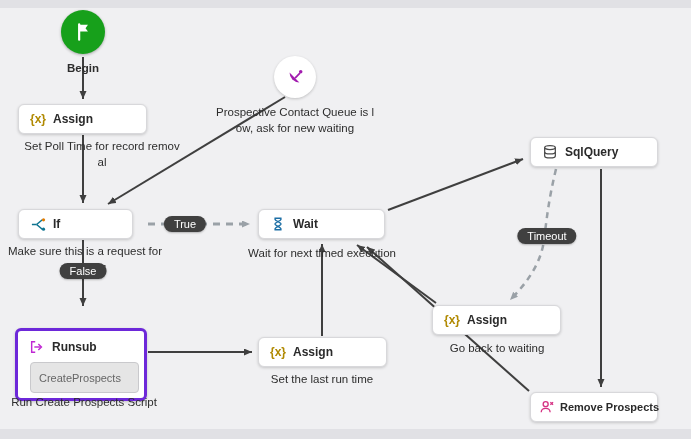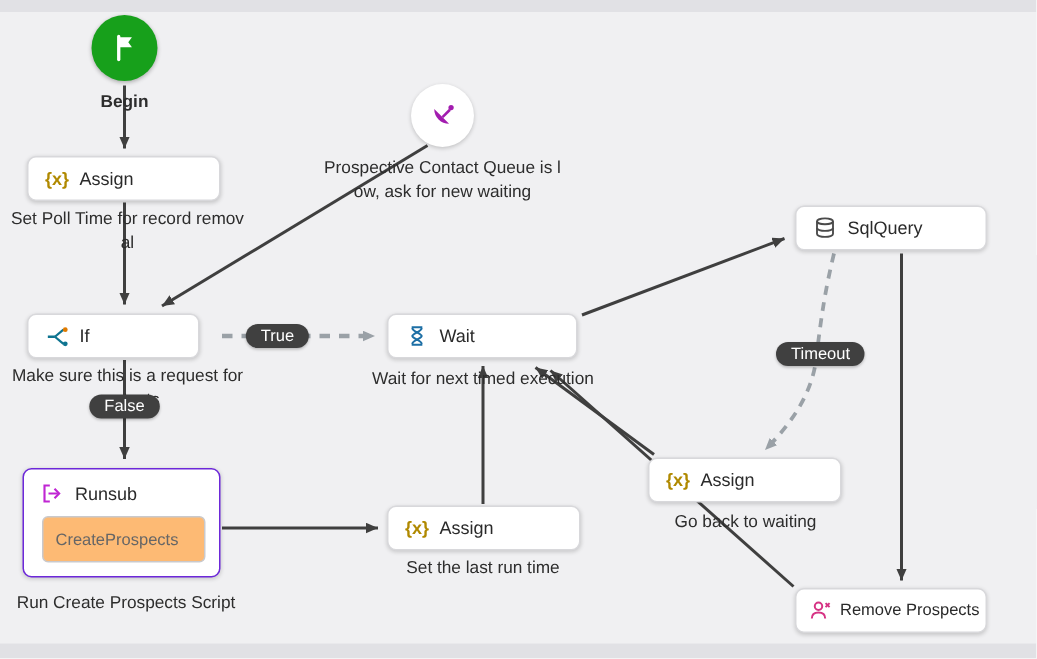--- a/index.html
+++ b/index.html
@@ -16,21 +16,21 @@
 
   svg.edges { position:absolute; left:0; top:0; z-index:1; }
 
   .node {
     position:absolute; z-index:2; height:30px;
     background:#fff; border:1px solid #d8d8db; border-radius:6px;
     box-shadow:0 1px 3px rgba(0,0,0,.18);
     display:flex; align-items:center; gap:6px; padding:0 10px;
   }
   .node.tight { padding:0 7px; gap:4px; }
-  .node-title { font-size:12px; font-weight:normal; color:#2a2a2a; white-space:nowrap; }
+  .node-title { font-size:12px; font-weight:bold; color:#2a2a2a; white-space:nowrap; }
   .node-title.sm { font-size:11px; }
   .icon { display:inline-flex; align-items:center; justify-content:center; width:18px; height:18px; flex:0 0 auto; }
   .assign-glyph { color:#b08900; font-weight:bold; font-size:12px; }
 
   .desc {
     position:absolute; z-index:2; font-size:11.5px; color:#2d2d2d;
     text-align:center; white-space:pre-line; line-height:1.35;
   }
 
   .pill {
@@ -41,28 +41,28 @@
   }
 
   .circle-node {
     position:absolute; z-index:2; border-radius:50%;
     display:flex; align-items:center; justify-content:center;
   }
   .begin-circle { left:61px; top:10px; width:44px; height:44px; background:#17a01b; box-shadow:0 1px 3px rgba(0,0,0,.3); }
   .event-circle { left:274px; top:56px; width:42px; height:42px; background:#fff; box-shadow:0 1px 3px rgba(0,0,0,.2); }
 
   .runsub-node {
-    position:absolute; z-index:2; left:15px; top:312px; width:132px; height:73px;
-    background:#fff; border:1px solid #6d28d9; border-radius:6px;
+    position:absolute; z-index:2; left:15px; top:328px; width:132px; height:73px;
+    background:#fff; border:3px solid #6d28d9; border-radius:6px;
     box-shadow:0 1px 3px rgba(0,0,0,.18); padding:7px 10px;
   }
   .runsub-head { display:flex; align-items:center; gap:6px; }
   .runsub-field {
     margin-top:6px; margin-left:2px; width:109px; height:31px;
-    border:1px solid #c9c9cc; border-radius:4px; background:#fdba74;
+    border:1px solid #c9c9cc; border-radius:4px; background:#e5e5e5;
     font-size:11px; color:#666; display:flex; align-items:center; padding:0 8px;
     white-space:nowrap; overflow:hidden;
   }
 </style>
 </head>
 <body>
 
 <div class="canvas">
   <div class="strip top"></div>
   <div class="strip bottom"></div>
@@ -107,21 +107,21 @@
   </div>
   <div class="desc" style="left:210px;top:105px;width:170px">Prospective Contact Queue is l
 ow, ask for new waiting</div>
 
   <div class="node" style="left:18px;top:104px;width:129px">
     <span class="icon">
         <span class="assign-glyph">{x}</span>
       </span>
     <span class="node-title">Assign</span>
   </div>
-  <div class="desc" style="left:0px;top:139px;width:170px">Set Poll Time for record remov
+  <div class="desc" style="left:17px;top:139px;width:170px">Set Poll Time for record remov
 al</div>
 
   <div class="node" style="left:18px;top:209px;width:115px">
     <span class="icon">
       <svg width="17" height="17" viewBox="0 0 18 18">
         <g fill="none" stroke="#0e7490" stroke-width="1.6">
           <path d="M2 9h5"></path>
             <path d="M7 9l6-5"></path>
             <path d="M7 9l6 5"></path>
         </g>

